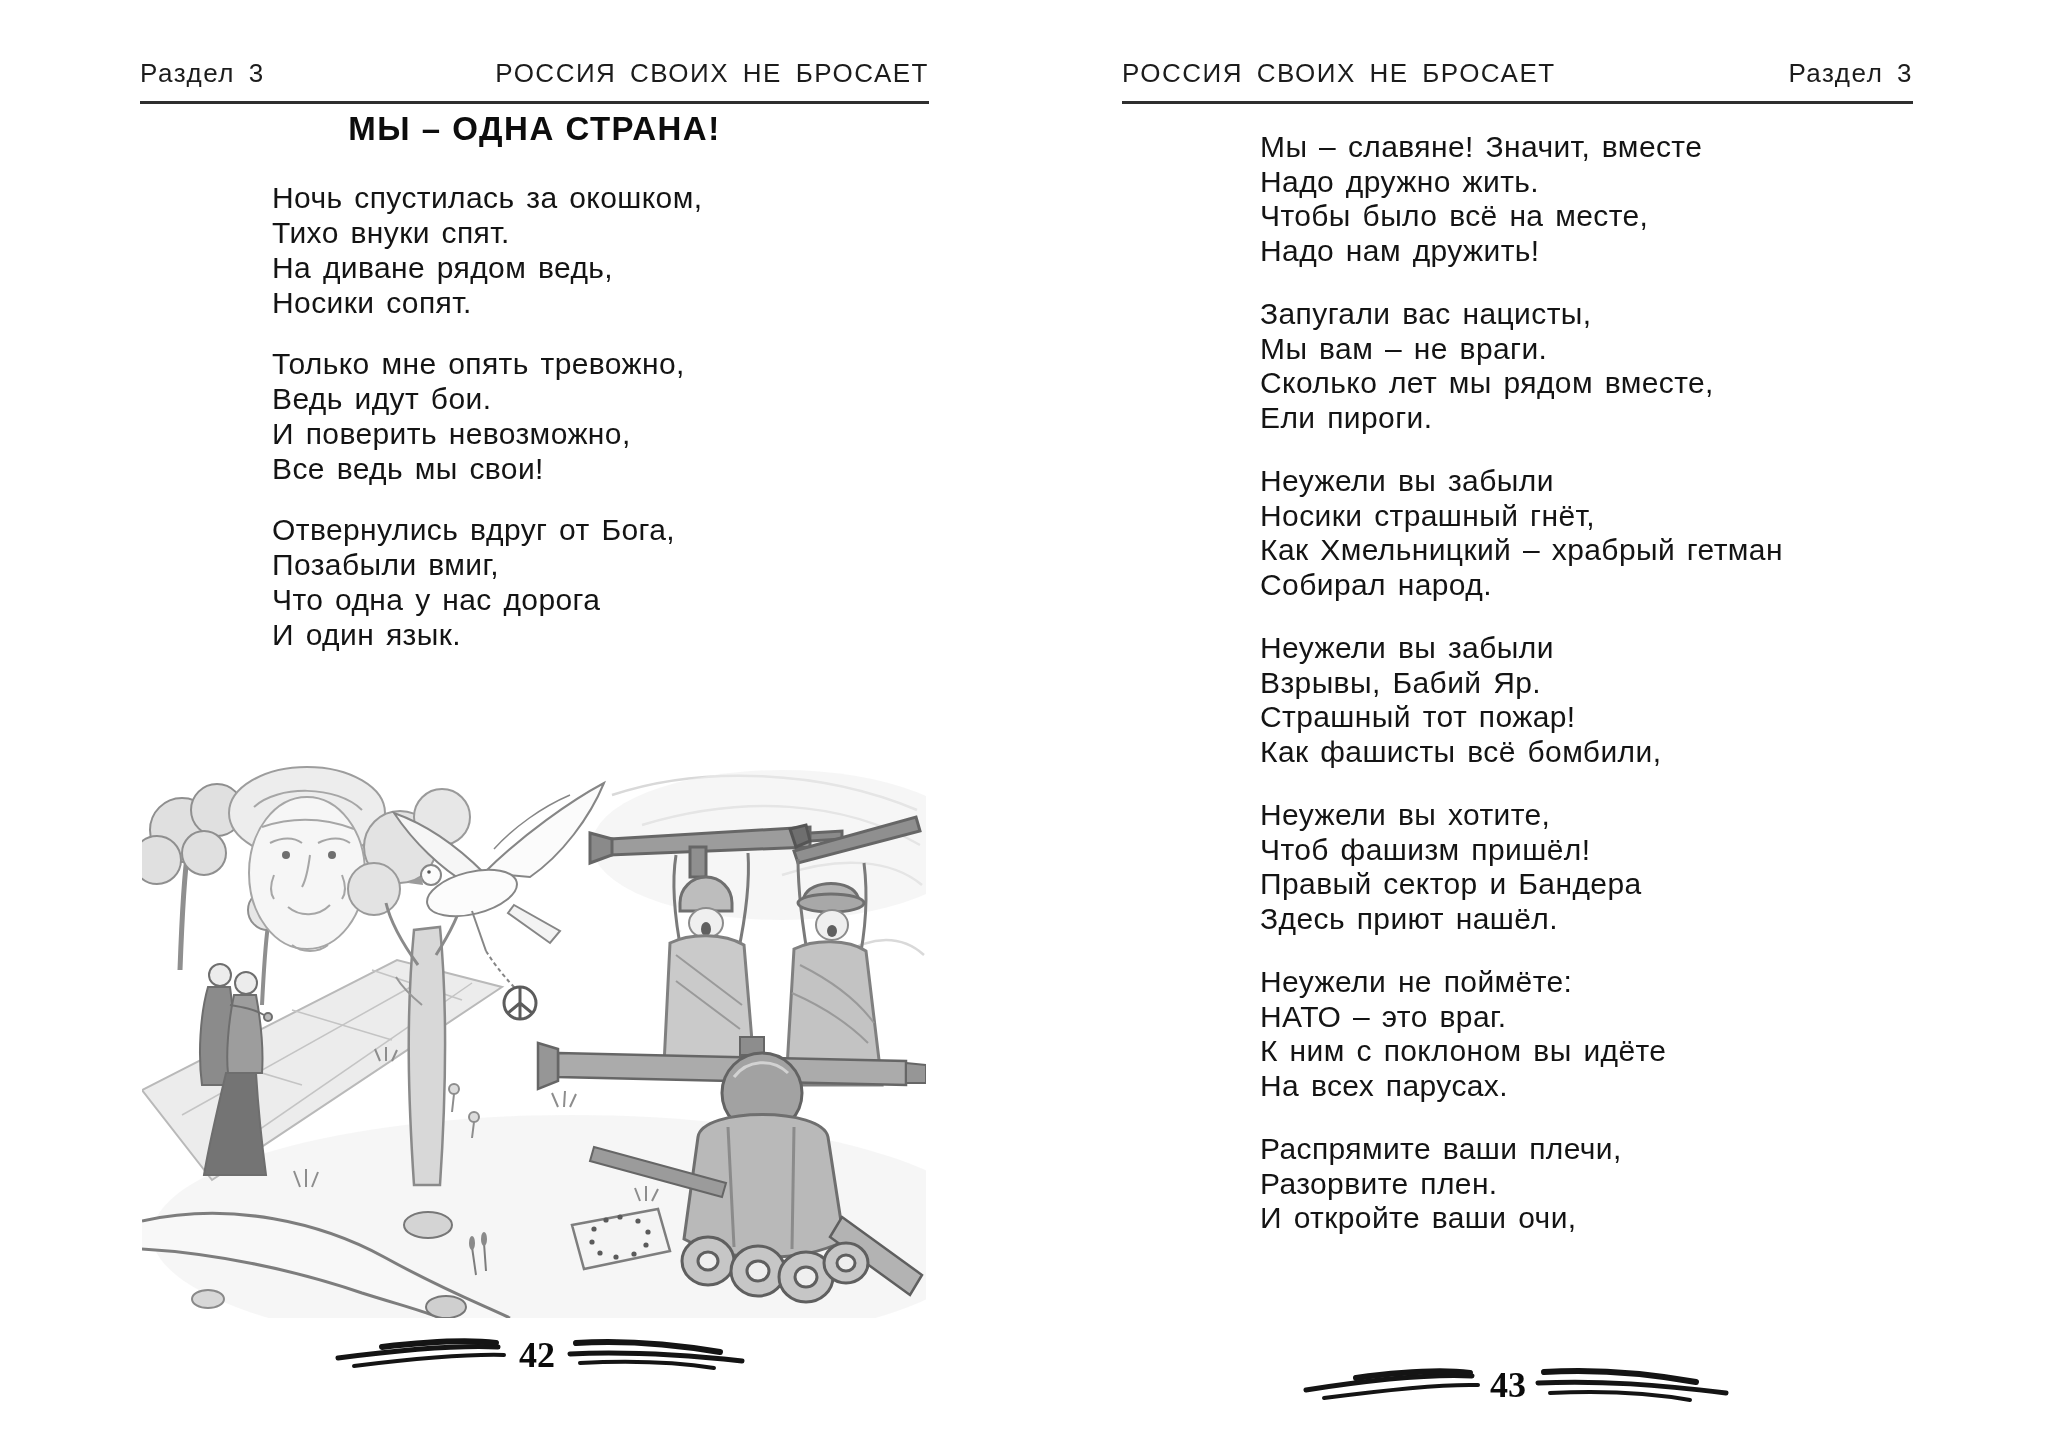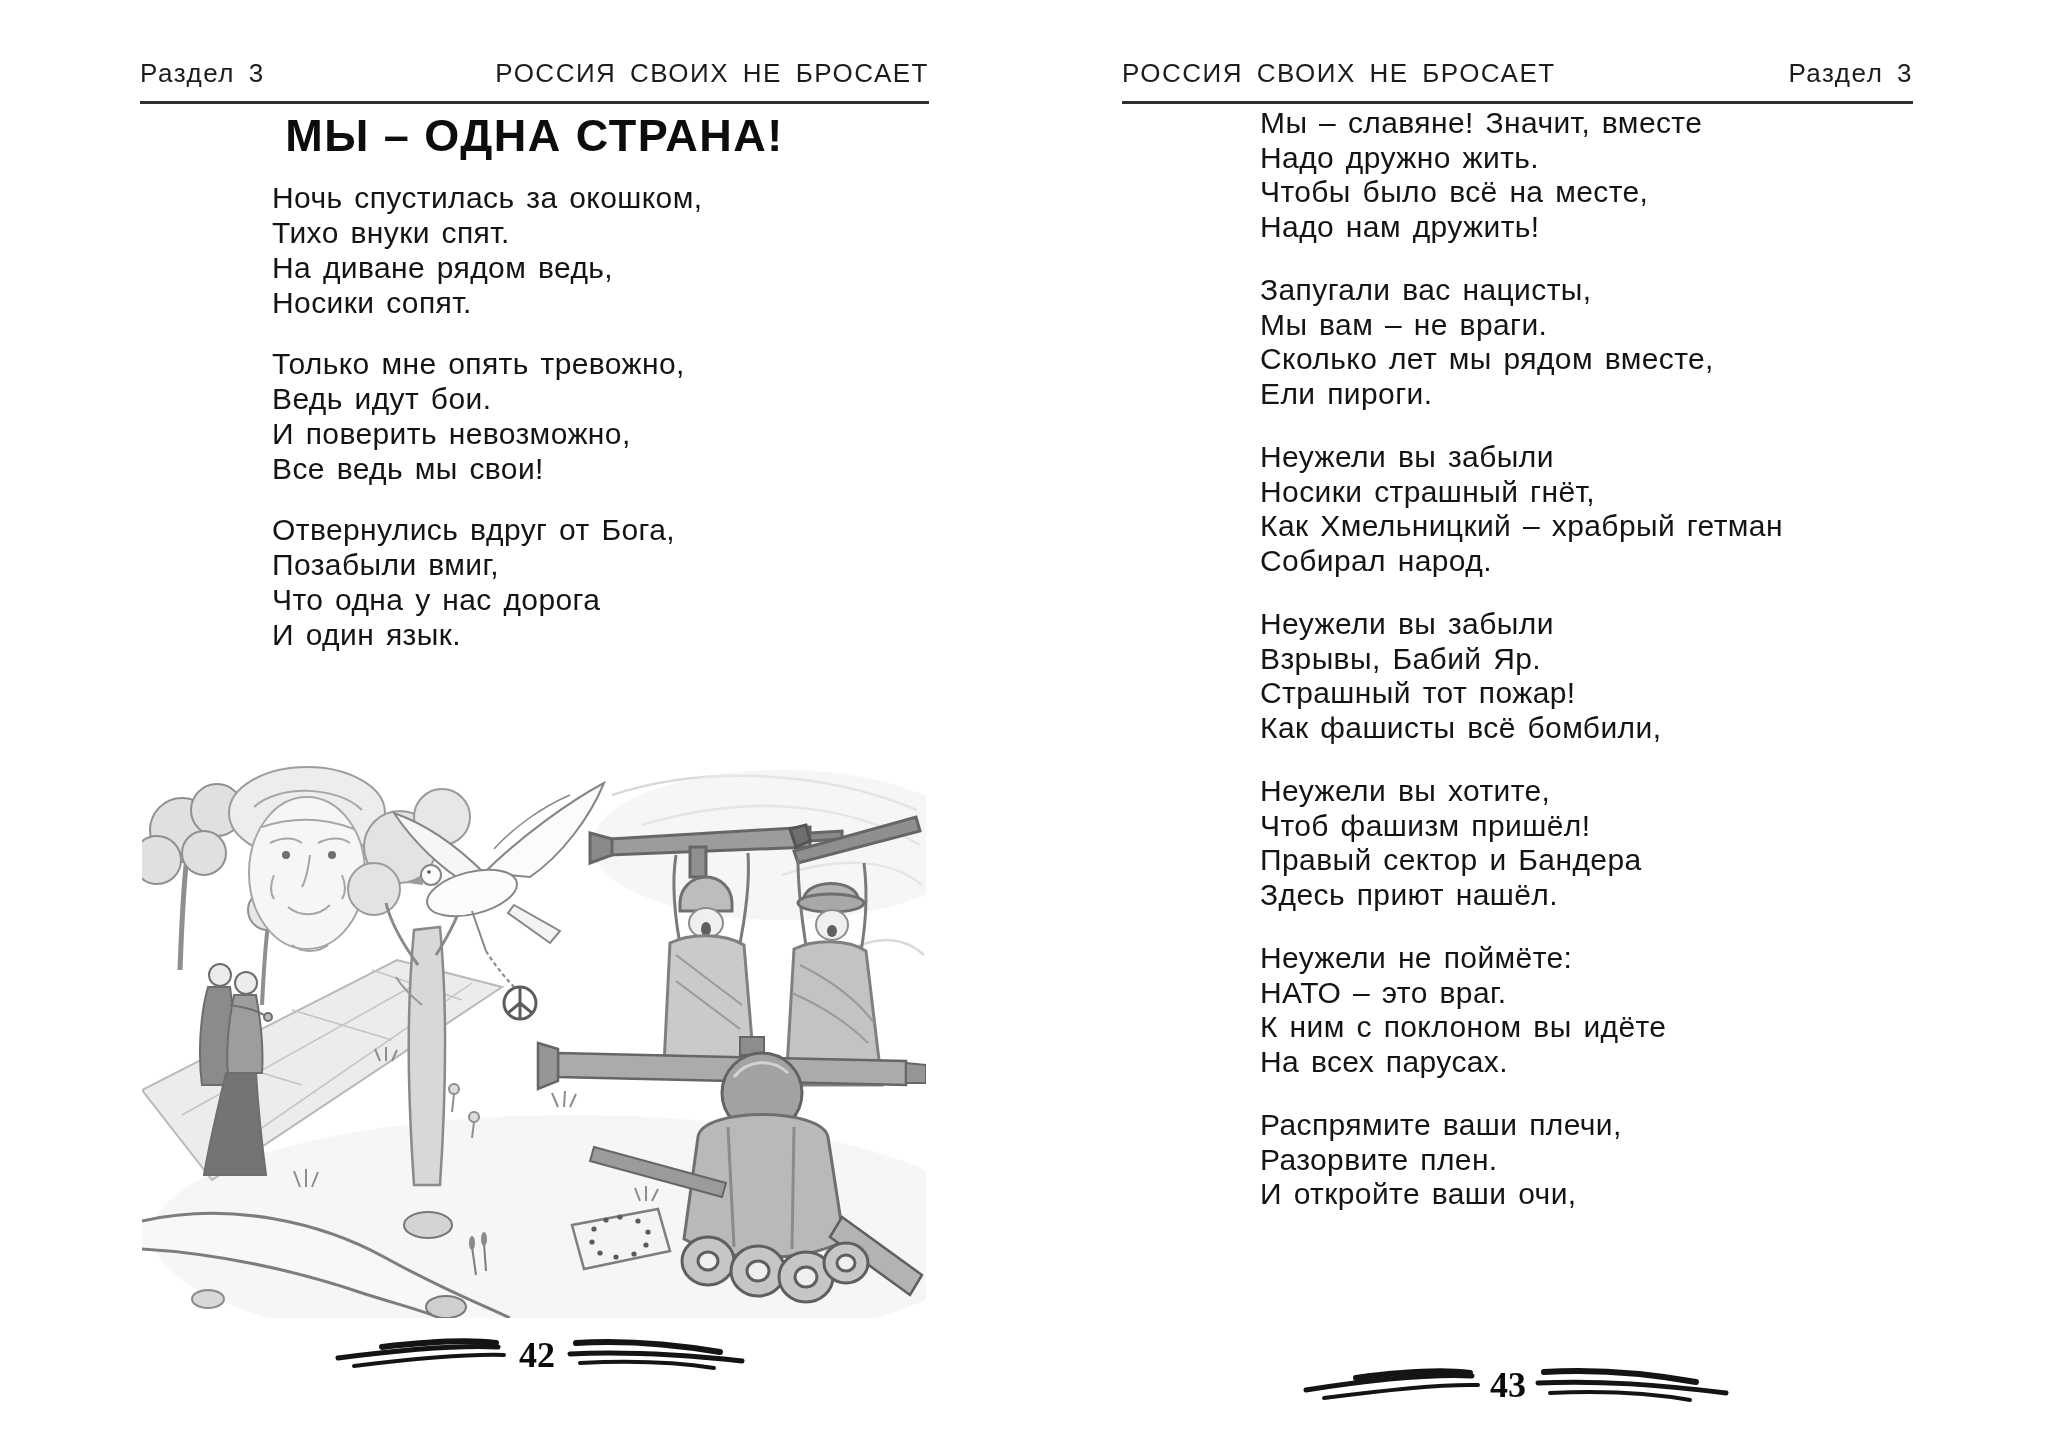--- a/index.html
+++ b/index.html
@@ -8,25 +8,25 @@
   
   .running-head{position:absolute;top:58px;height:34px;font-size:26px;letter-spacing:1.5px;
                 word-spacing:5px;color:#1c1c1c;}
   .running-head .rh-left{position:absolute;left:0;top:0;}
   .running-head .rh-right{position:absolute;right:0;top:0;}
   .head-rule{position:absolute;top:101px;height:3px;background:#2f2f2f;}
   .lp{left:140px;width:789px;}
   .rp{left:1122px;width:791px;}
   
   .poem-title{position:absolute;left:140px;width:789px;top:110px;text-align:center;
-              font-size:45px;font-weight:700;letter-spacing:1.5px;color:#0d0d0d;}
+              font-size:33px;font-weight:700;letter-spacing:1.5px;color:#0d0d0d;}
   
   .poem{position:absolute;font-size:30px;letter-spacing:.4px;word-spacing:3px;color:#141414;}
   .poem-left{left:272px;top:180px;line-height:35px;}
-  .poem-right{left:1260px;top:106px;line-height:34.5px;}
+  .poem-right{left:1260px;top:130px;line-height:34.5px;}
   .poem .stanza{margin:0 0 26px 0;}
   .poem-right .stanza{margin-bottom:29px;}
   
   .illustration{position:absolute;left:142px;top:755px;width:784px;height:563px;}
   
   .folio{position:absolute;top:1330px;height:52px;}
   .folio-left{left:330px;width:420px;}
   .folio-right{left:1296px;width:440px;margin-top:30px;}
   .folio svg{display:block;width:100%;height:100%;}
   .folio .num{font-family:"Liberation Serif",serif;font-weight:700;font-size:36px;fill:#0b0b0b;}

